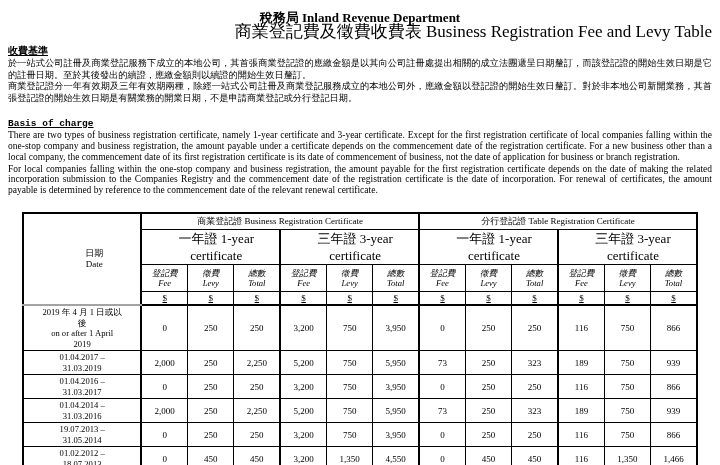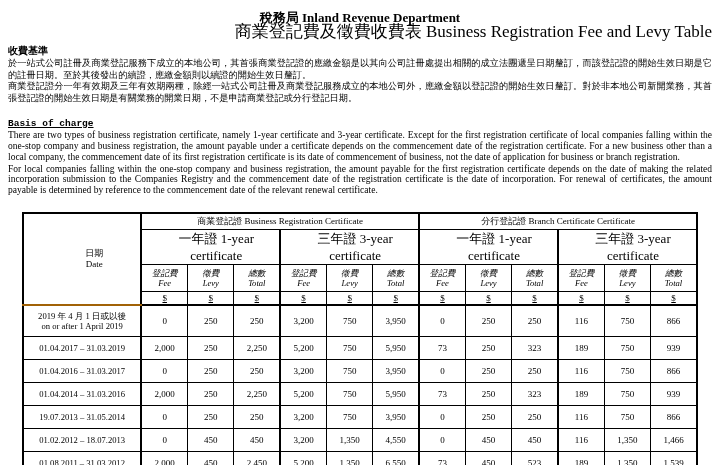--- a/index.html
+++ b/index.html
@@ -4,44 +4,44 @@
 <style>
   html, body { margin: 0; padding: 0; background: #ffffff; }
   body {
     width: 720px; height: 465px; overflow: hidden;
     font-family: "Liberation Serif", "DejaVu Serif", serif;
     color: #000;
   }
   .page { padding: 10px 8px 0 8px; box-sizing: border-box; }
   .title1 { text-align: center; font-weight: bold; font-size: 13px; line-height: 15px; }
   .title2 { text-align: right; font-weight: normal; font-size: 17px; line-height: 14px; }
-  .secHead { font-weight: bold; font-size: 10px; margin-top: 5px; }
+  .secHead { font-weight: bold; text-decoration: underline; font-size: 10px; margin-top: 5px; }
   .zhPara { font-size: 9.2px; line-height: 11.7px; text-align: justify; }
   .secHeadEn { font-weight: bold; text-decoration: underline; font-size: 9.5px; margin-top: 13px; font-family: Liberation Mono, monospace; }
   .enPara { font-size: 9.5px; line-height: 10.9px; text-align: justify; margin-top: 1px; }
 
   table.feeTable {
     border-collapse: collapse; table-layout: fixed;
     width: 676px; margin: 16px auto 0 auto;
     border: 2px solid #000;
   }
   .feeTable th, .feeTable td {
     border: 1px solid #000; text-align: center; vertical-align: middle;
     padding: 0 1px; font-weight: normal; overflow: hidden;
   }
   .dateCol { width: 13.4%; }
   .bL { border-left: 2px solid #000 !important; }
   tr.rowGroup th { font-size: 9px; height: 15px; }
   tr.rowCert th { font-size: 13px; height: 14px; padding-left: 12px; }
   tr.rowCols th { font-size: 8.6px; line-height: 10.5px; height: 26px; font-style: italic; }
   tr.rowDollar th { font-size: 9px; height: 12px; border-bottom: 2px solid #000; }
   tr.rowDollar th span { text-decoration: underline; }
-  th.dateHead { font-size: 9px; line-height: 11px; border-bottom: 2px solid #a16207; padding-left: 25px; }
+  th.dateHead { font-size: 9px; line-height: 11px; border-bottom: 2px solid #a3a3a3; padding-left: 25px; }
   tbody td { font-size: 9px; height: 20px; }
-  tbody td.dateCell { font-size: 8.6px; line-height: 10.5px; padding: 1px 3px; }
+  tbody td.dateCell { font-size: 8.6px; line-height: 10.5px; padding: 1px 18px; }
   tbody tr.firstRow td { height: 28px; }
 </style>
 </head>
 <body>
 
 <div class="page">
   <div class="title1">稅務局 Inland Revenue Department</div>
   <div class="title2">商業登記費及徵費收費表  Business Registration Fee and Levy Table</div>
 
   <div class="secHead">收費基準</div>
@@ -53,21 +53,21 @@
   <div class="enPara">For local companies falling within the one-stop company and business registration, the amount payable for the first registration certificate depends on the date of making the related incorporation submission to the Companies Registry and the commencement date of the registration certificate is the date of incorporation. For renewal of certificates, the amount payable is determined by reference to the commencement date of the relevant renewal certificate.</div>
 
   <table class="feeTable">
     <thead>
         <tr class="rowGroup">
           <th class="dateCol dateHead" rowspan="4">
             <div>日期</div>
             <div>Date</div>
           </th>
           <th class="bL" colspan="6">商業登記證  Business Registration Certificate</th>
-          <th class="bL" colspan="6">分行登記證  Branch Certificate Certificate</th>
+          <th class="bL" colspan="6">分行登記證  Table Registration Certificate</th>
         </tr>
         <tr class="rowCert">
           <th class="bL" colspan="3">一年證 1-year certificate</th>
           <th class="bL" colspan="3">三年證 3-year certificate</th>
           <th class="bL" colspan="3">一年證 1-year certificate</th>
           <th class="bL" colspan="3">三年證 3-year certificate</th>
         </tr>
         <tr class="rowCols">
           <th class="bL">
             <div>登記費</div>

